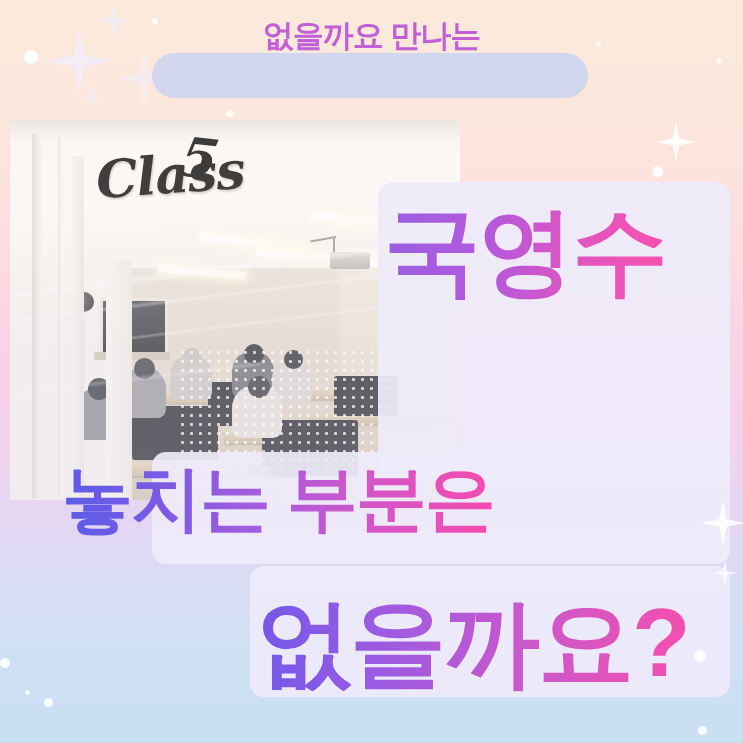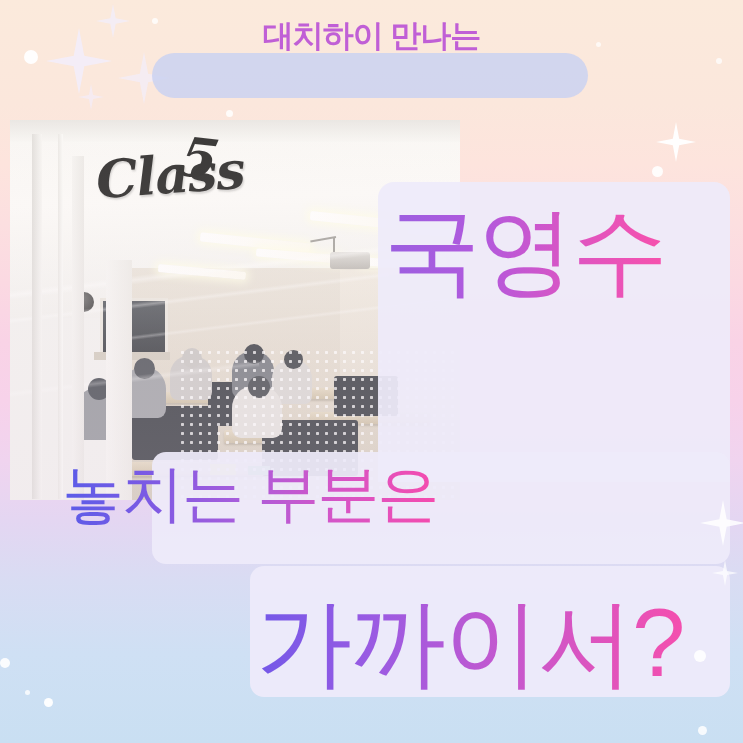--- a/index.html
+++ b/index.html
@@ -102,28 +102,28 @@
   #photoTint{position:absolute;inset:0;
      background:linear-gradient(180deg,rgba(255,246,238,.18),rgba(240,225,235,.30));}
   
   .panel{position:absolute;background:#eeebfa;opacity:.93;}
   #panelA{left:378px;top:182px;width:352px;height:300px;
      border-radius:16px 16px 0 0;}
   #panelB{left:152px;top:452px;width:578px;height:112px;border-radius:14px;}
   #panelC{left:250px;top:566px;width:480px;height:131px;border-radius:14px;}
   
   #copy{position:absolute;left:0;top:0;width:743px;height:743px;}
-  .big{position:absolute;font-weight:400;white-space:nowrap;letter-spacing:-2px;
+  .big{position:absolute;font-weight:700;white-space:nowrap;letter-spacing:-2px;
      -webkit-background-clip:text;background-clip:text;color:transparent;
      -webkit-text-fill-color:transparent;}
   #line1{left:384px;top:188px;font-size:96px;
      background-image:linear-gradient(90deg,#9a5fe0 0%,#b259dd 35%,#e055c0 70%,#f751ac 100%);}
   #line2{left:274px;top:318px;font-size:96px;
      background-image:linear-gradient(90deg,#8a5ae6 0%,#a95ce0 30%,#cf58cf 62%,#f44fb0 100%);}
-  #line3{left:62px;top:452px;font-size:62px;
+  #line3{left:62px;top:452px;font-size:71px;
      background-image:linear-gradient(90deg,#5a5ce8 0%,#7a5ae4 22%,#a95ddb 48%,#d755c6 74%,#f54bad 100%);}
   #line4{left:256px;top:580px;font-size:96px;
      background-image:linear-gradient(90deg,#7358e8 0%,#9b5be2 28%,#c758cd 60%,#f44fae 100%);}
 </style>
 </head>
 <body>
 
 <div id="stage">
 
   <div class="spark" style="left:46px;top:28px;width:66px;height:66px;opacity:.9;"></div>
@@ -133,21 +133,21 @@
   <div class="dot" style="left:24px;top:50px;width:14px;height:14px;opacity:.95;"></div>
   <div class="dot" style="left:152px;top:18px;width:6px;height:6px;opacity:.8;"></div>
   <div class="spark white" style="left:656px;top:122px;width:40px;height:40px;opacity:.95;"></div>
   <div class="dot" style="left:652px;top:166px;width:11px;height:11px;opacity:.9;"></div>
   <div class="dot" style="left:596px;top:42px;width:5px;height:5px;opacity:.7;"></div>
   <div class="dot" style="left:716px;top:58px;width:6px;height:6px;opacity:.75;"></div>
   <div class="dot" style="left:226px;top:110px;width:7px;height:7px;opacity:.85;"></div>
 
   <div id="header">
     <div id="headerPill"></div>
-    <div class="hline" id="hline1">대치하이 만나는</div>
+    <div class="hline" id="hline1">없을까요 만나는</div>
   </div>
 
   <div id="photoWrap">
     <div id="photo">
       <div class="ph" id="wallTop"></div>
       <div class="ph" id="wallBevel"></div>
 
       <div class="ph" id="innerRoom"></div>
       <div class="ph" id="innerWallR"></div>
 
@@ -227,16 +227,16 @@
   <div class="dot" style="left:694px;top:650px;width:12px;height:12px;opacity:.9;"></div>
   <div class="dot" style="left:698px;top:726px;width:9px;height:9px;opacity:.85;"></div>
   <div class="dot" style="left:0px;top:658px;width:10px;height:10px;opacity:.9;"></div>
   <div class="dot" style="left:44px;top:698px;width:9px;height:9px;opacity:.95;"></div>
   <div class="dot" style="left:25px;top:690px;width:5px;height:5px;opacity:.8;"></div>
   <div class="spark white" style="left:712px;top:560px;width:26px;height:26px;opacity:.7;"></div>
 
   <div id="copy">
     <div class="big" id="line1">국영수</div>
     <div class="big" id="line3">놓치는 부분은</div>
-    <div class="big" id="line4">가까이서?</div>
+    <div class="big" id="line4">없을까요?</div>
   </div>
 
 </div>
 
 </body></html>

